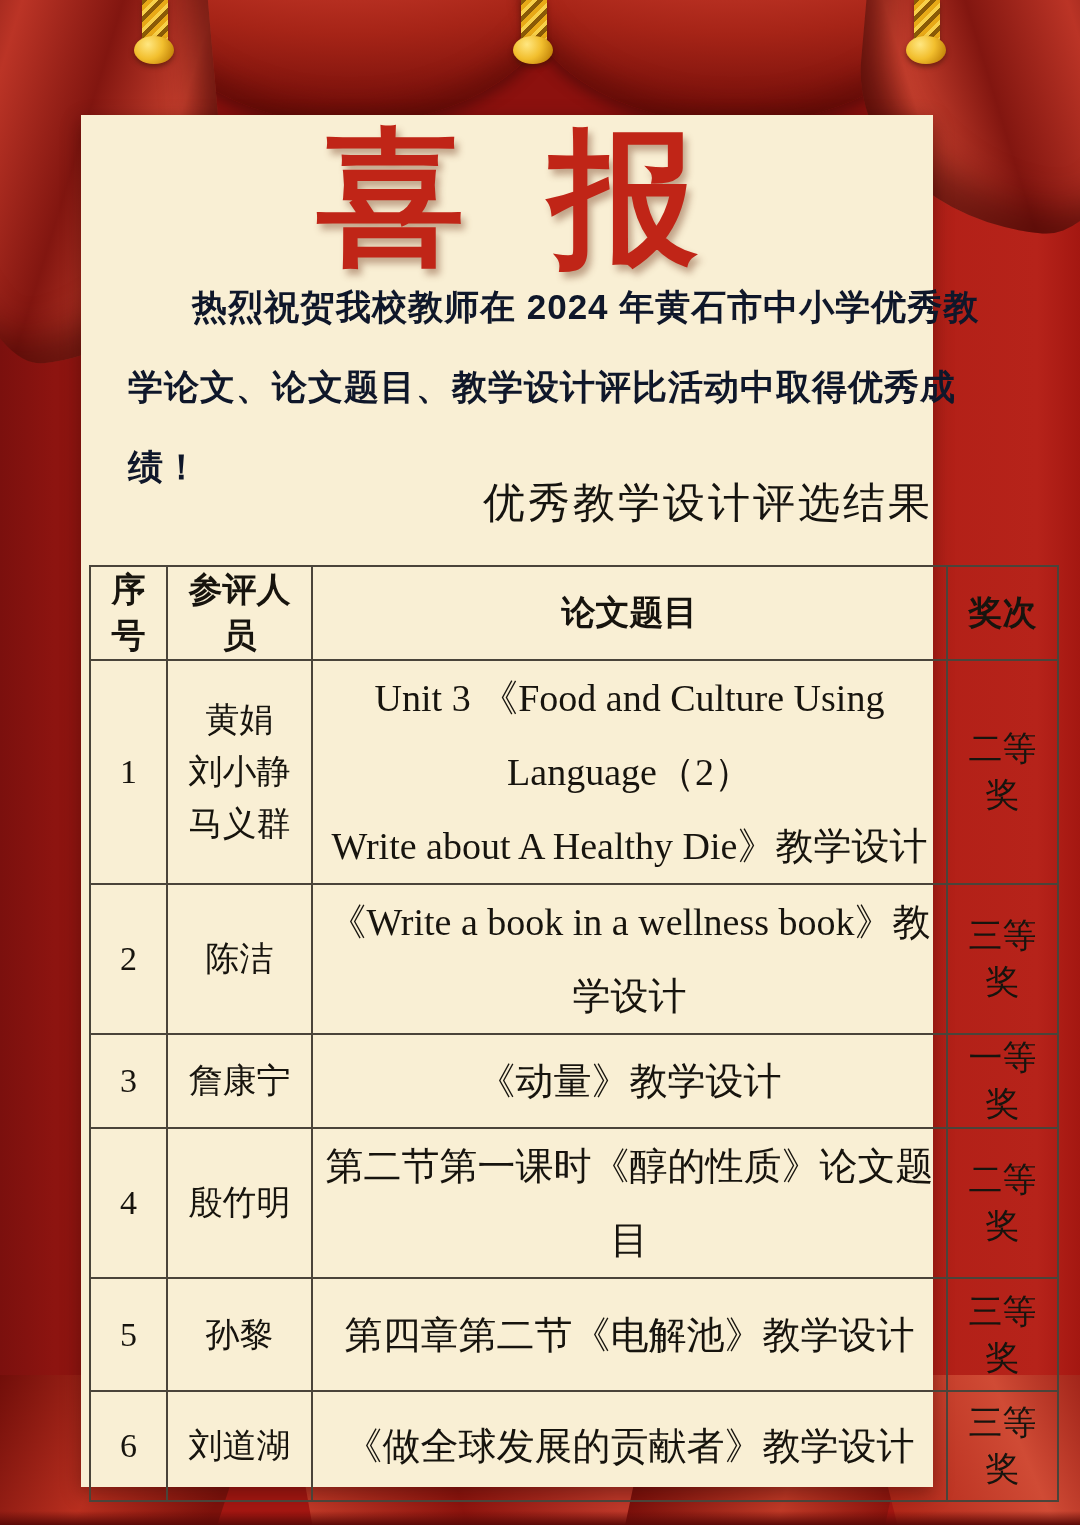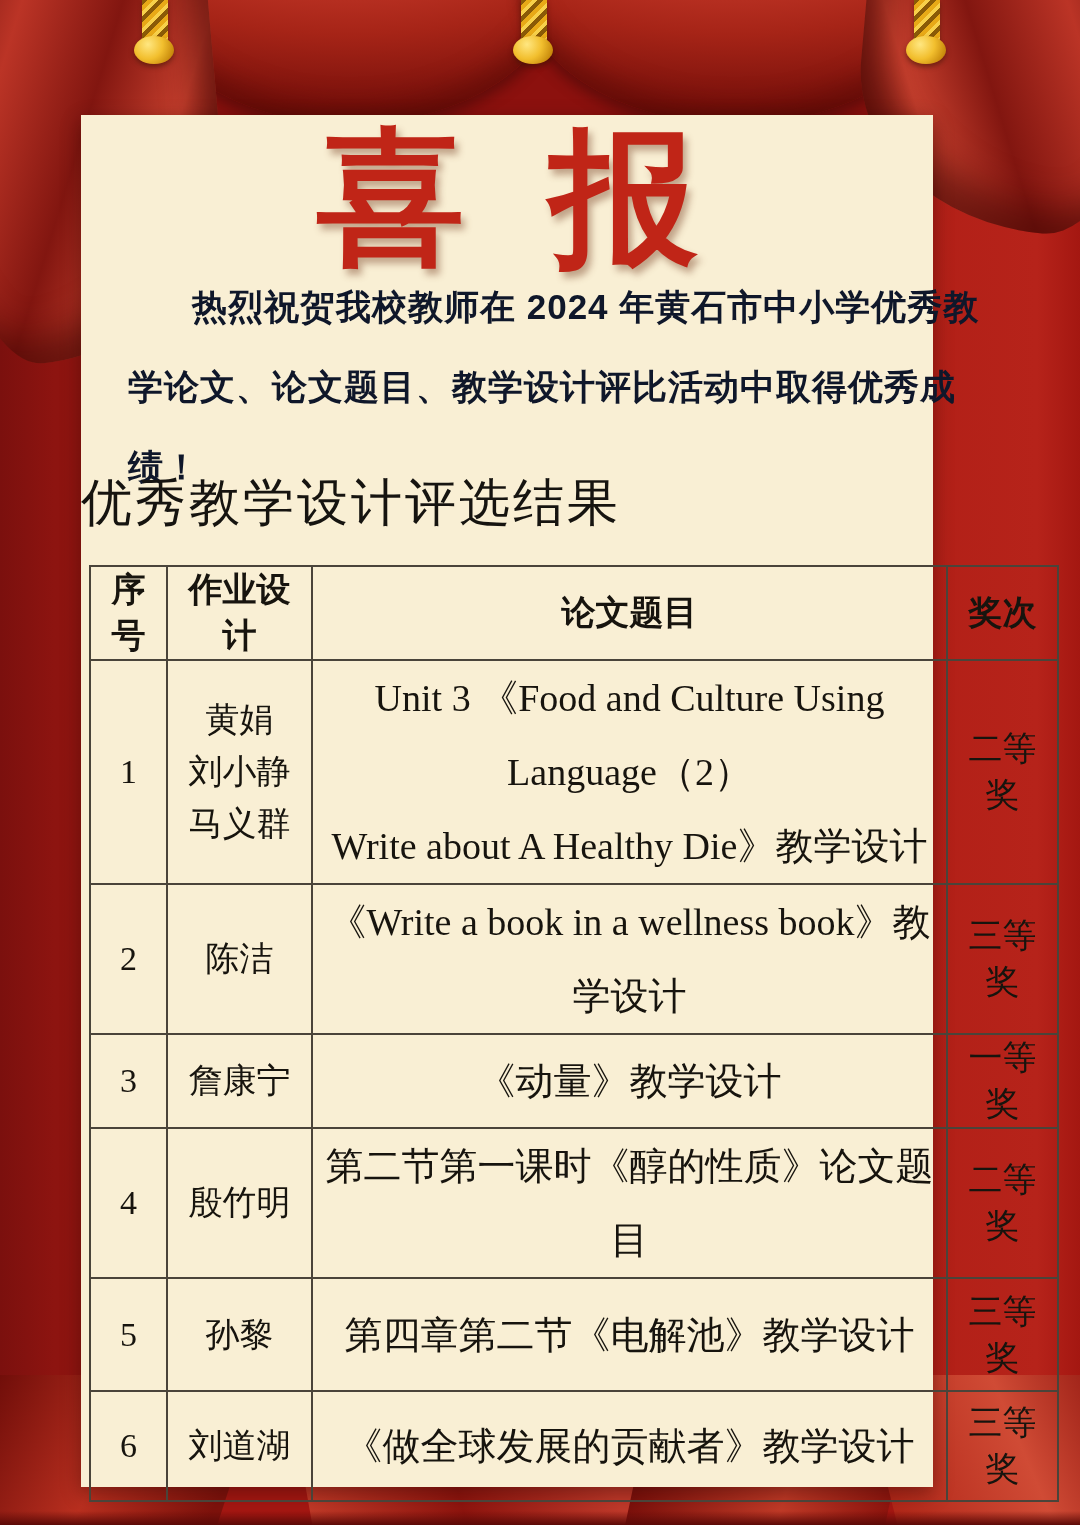--- a/index.html
+++ b/index.html
@@ -56,22 +56,22 @@
 
   .big-title { position:absolute; top:4px; left:0; width:100%; text-align:center;
                font-size:148px; line-height:160px; font-weight:900; color:#c02517;
                word-spacing:48px; text-shadow:4px 6px 7px rgba(125,70,45,.45); }
 
   .announcement { position:absolute; top:152px; left:47px; width:890px;
                   font-family:"Liberation Sans", sans-serif; font-weight:700;
                   font-size:35px; line-height:80px; color:#0f172a; letter-spacing:1px; }
   .ann-line.indent { padding-left:64px; }
 
-  .section-title { position:absolute; top:360px; left:0; width:100%; text-align:left;
-                   font-size:51px; line-height:56px; color:#161410; letter-spacing:3px; }
+  .section-title { position:absolute; top:360px; left:0; width:100%; text-align:right;
+                   font-size:42px; line-height:56px; color:#161410; letter-spacing:3px; }
 
   table.results { position:absolute; top:450px; left:8px; width:968px;
                   border-collapse:collapse; table-layout:fixed; color:#17140e; }
   .results th, .results td { border:2px solid #4a443a; text-align:center; vertical-align:middle;
                              font-size:34px; padding:0 4px; }
   .results thead tr { height:90px;padding-left:24px; }
   col.c-no    { width:77px; }
   col.c-people{ width:145px; }
   col.c-title { width:635px; }
   col.c-award { width:111px; }
@@ -123,21 +123,21 @@
     <table class="results">
       <colgroup>
         <col class="c-no">
           <col class="c-people">
           <col class="c-title">
           <col class="c-award">
       </colgroup>
       <thead>
         <tr>
           <th>序号</th>
-          <th>作业设计</th>
+          <th>参评人员</th>
           <th>论文题目</th>
           <th>奖次</th>
         </tr>
       </thead>
       <tbody>
   <tr>
     <td class="num">1</td>
     <td class="people">黄娟
 刘小静
 马义群</td>

